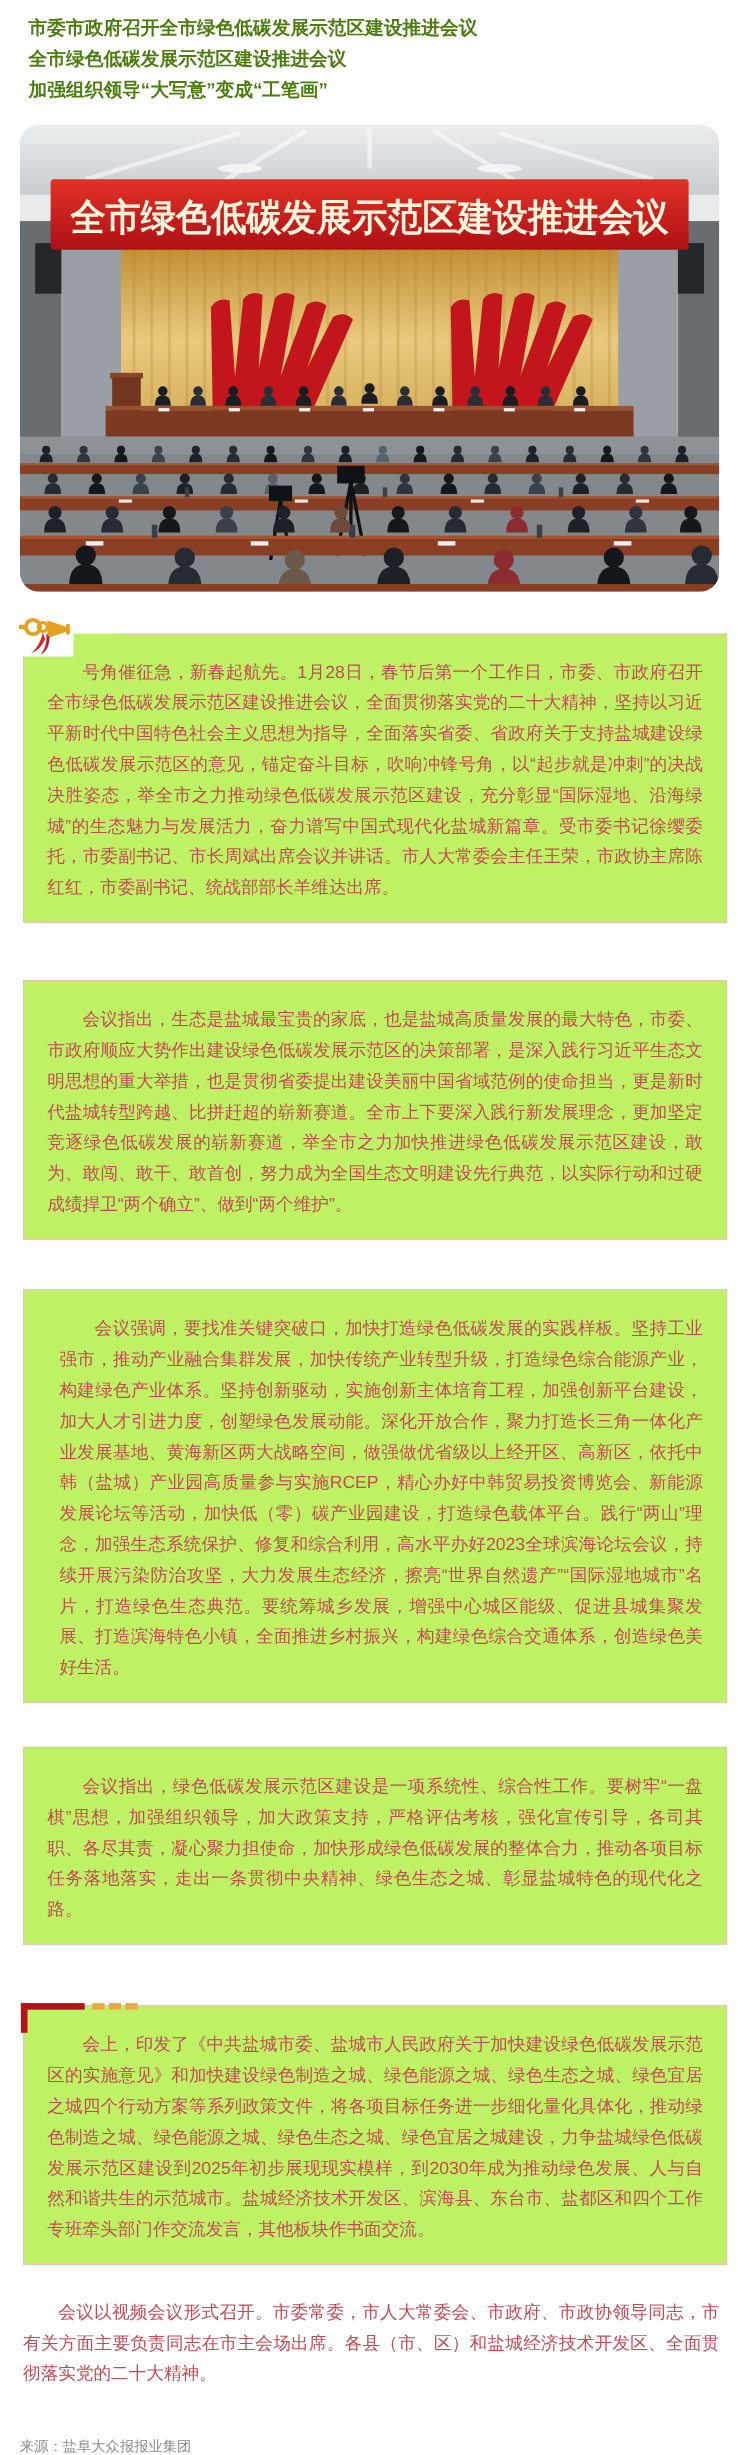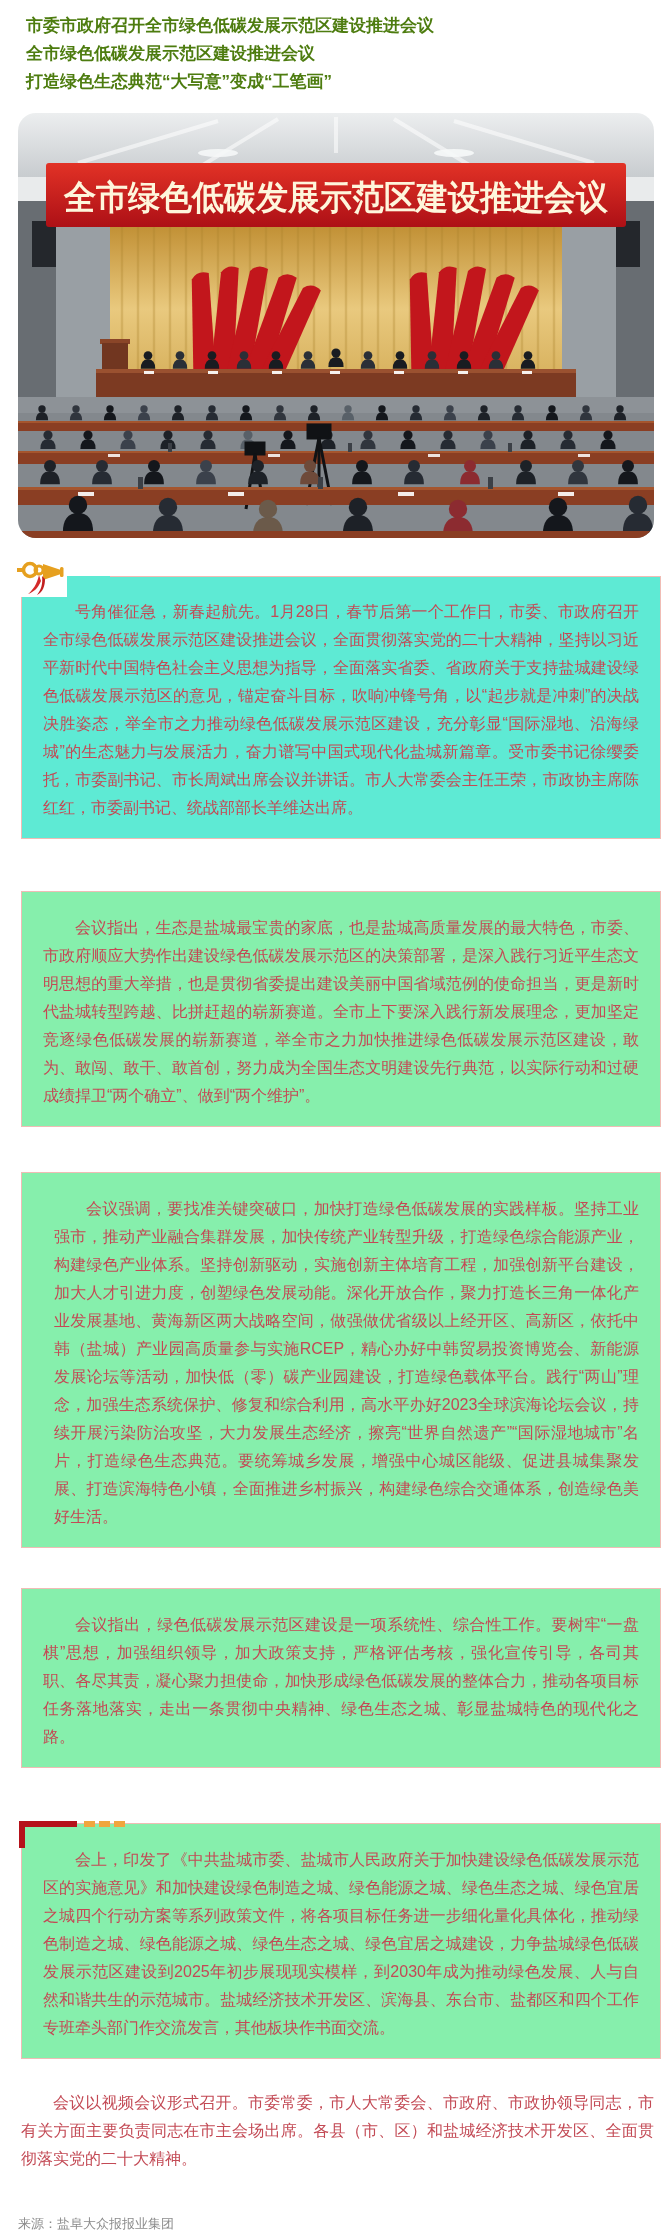--- a/index.html
+++ b/index.html
@@ -29,31 +29,31 @@
     border:1px solid #f0bcb5;
     padding:22px 21px 16px 21px;
     font-size:16px;
     line-height:28px;
     color:#c34a55;
     text-align:justify;
   }
   .box p{margin:0;text-indent:2em;}
   .box--first{
     margin-top:38px;
-    background:#5eead4;
+    background:#bef264;
     border-top:none;
     position:relative;
   }
   .box--first::before{
     content:"";position:absolute;top:0;left:88px;right:0;height:1px;background:#f0bcb5;
   }
   .horn{
     position:absolute;top:-15px;left:-5px;width:50px;height:36px;
   }
-  .box--pink{background:#86efac;}
+  .box--pink{background:#bef264;}
   .mt-b2{margin-top:52px;}
   .mt-b3{margin-top:45px;padding-left:32px;}
   .mt-b4{margin-top:40px;}
   .mt-b5{margin-top:55px;}
   .box--accent{position:relative;}
   .acc-h{position:absolute;top:-3px;left:-3px;width:58px;height:6px;background:#b5121b;}
   .acc-v{position:absolute;top:-3px;left:-3px;width:6px;height:27px;background:#b5121b;}
   .acc-dash{position:absolute;top:-3px;height:6px;width:11px;background:#f0a63e;}
   .acc-d1{left:62px;}
   .acc-d2{left:77px;}
@@ -70,21 +70,21 @@
     line-height:29px;
     color:#8b8b8b;
   }
 </style>
 </head>
 <body>
 
 <div class="headline">
   <div>市委市政府召开全市绿色低碳发展示范区建设推进会议</div>
   <div>全市绿色低碳发展示范区建设推进会议</div>
-  <div>打造绿色生态典范“大写意”变成“工笔画”</div>
+  <div>加强组织领导“大写意”变成“工笔画”</div>
 </div>
 
 <div class="photo-wrap">
   <svg viewBox="0 0 636 425" width="636" height="425" preserveAspectRatio="none">
     <defs>
       <linearGradient id="gBanner" x1="0" x2="0" y1="0" y2="1">
         <stop offset="0" stop-color="#e23226"></stop>
           <stop offset="1" stop-color="#ad1016"></stop>
       </linearGradient>
       <linearGradient id="gCurtain" x1="0" x2="0" y1="0" y2="1">

